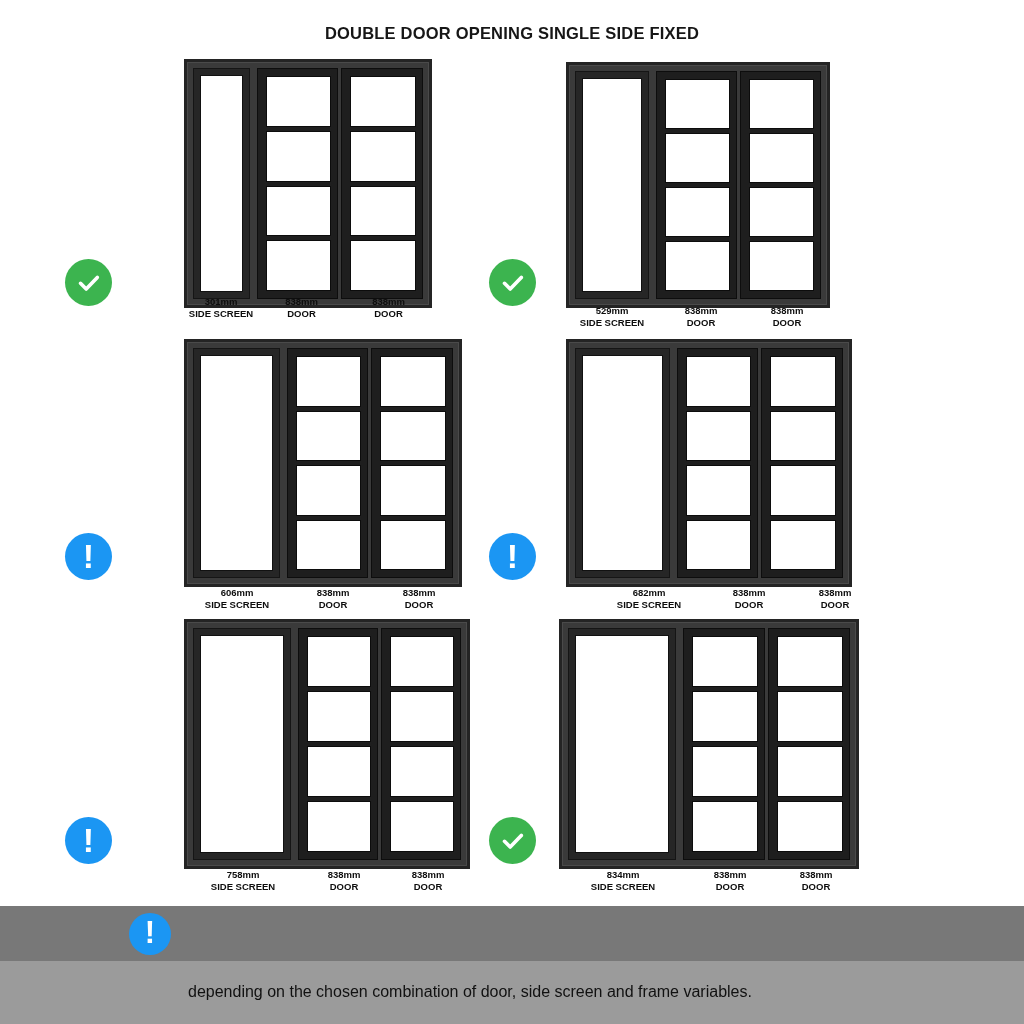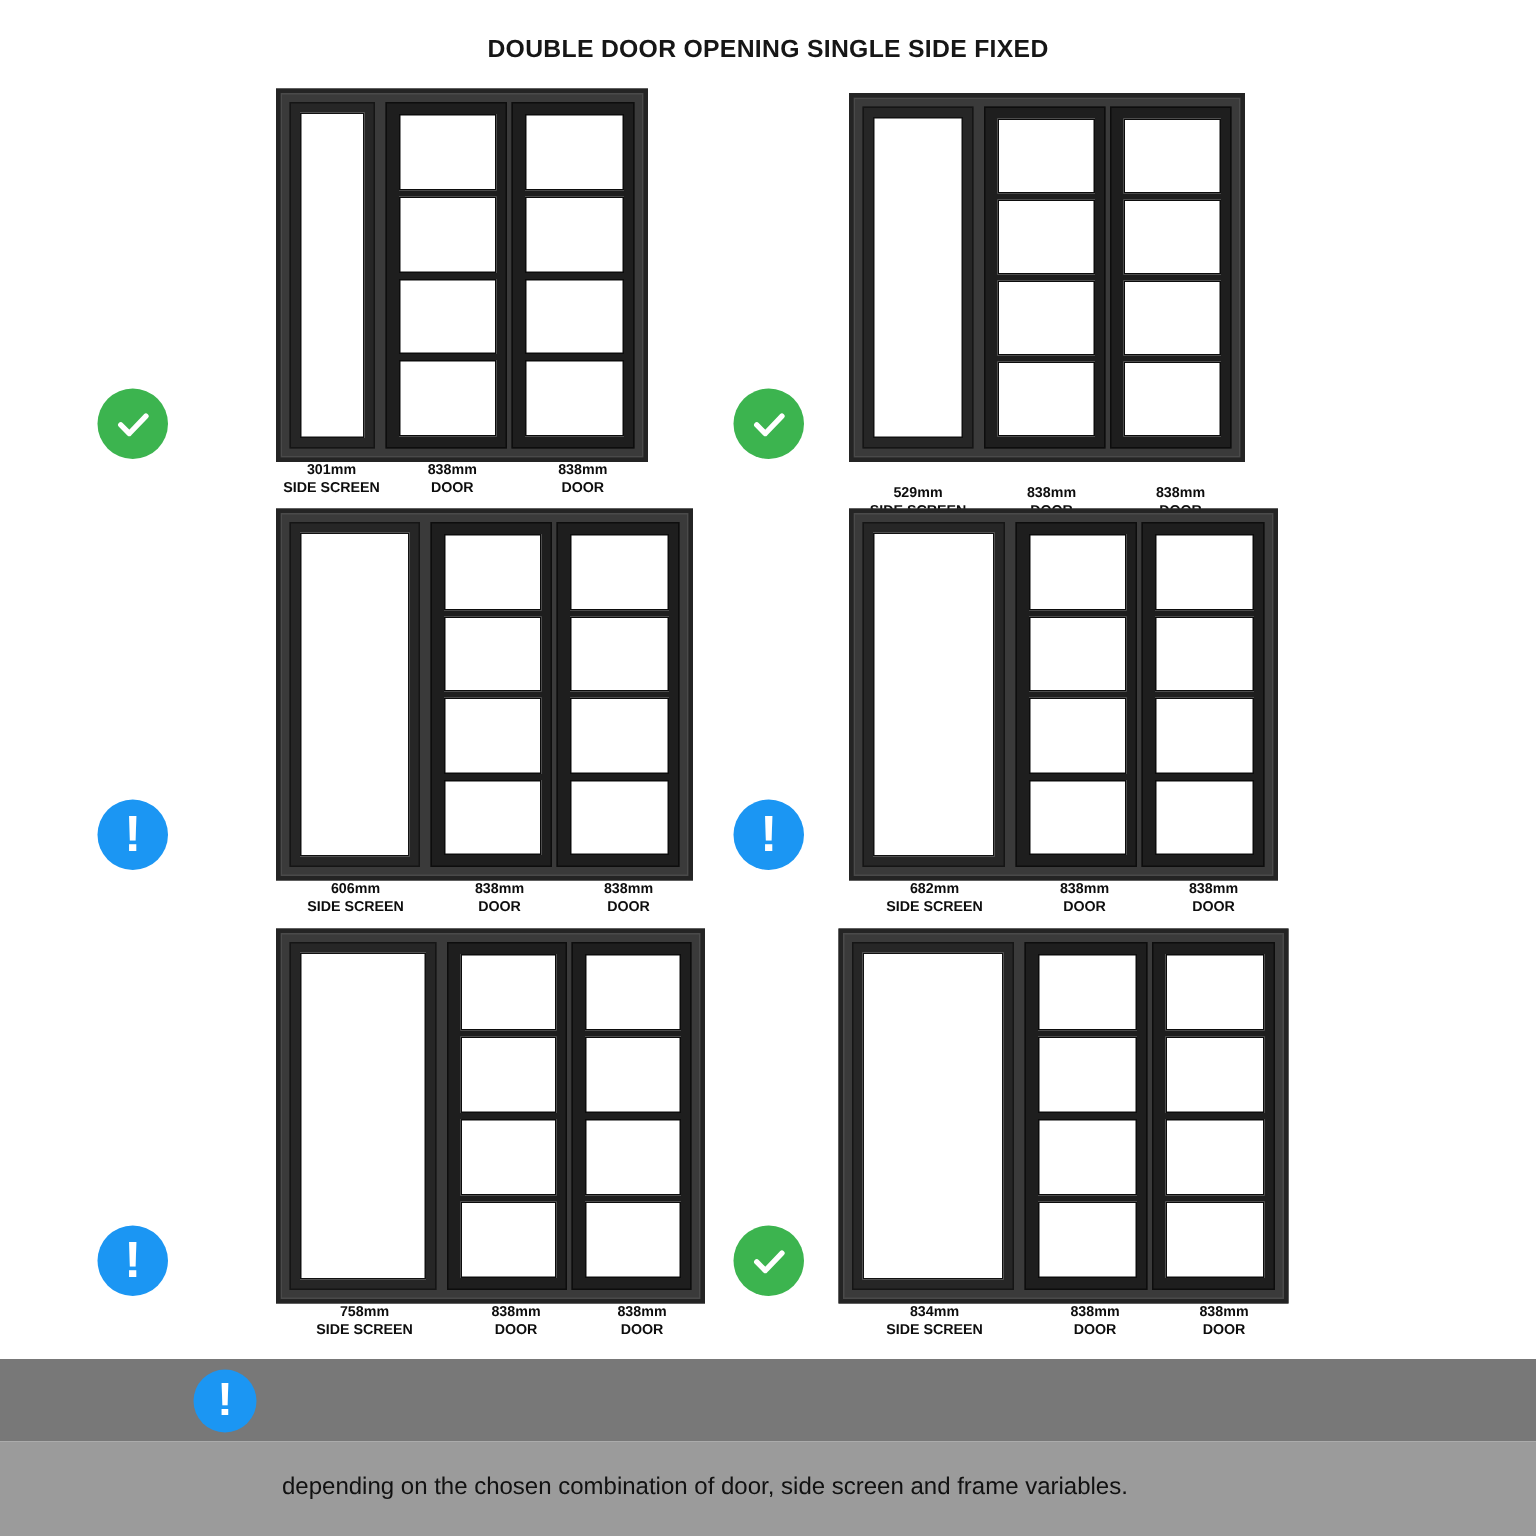--- a/index.html
+++ b/index.html
@@ -151,21 +151,21 @@
           <div class="pane" style="flex: 1 1 0px;"></div>
         </div>
         <div class="door" style="width: 86px;">
           <div class="pane" style="flex: 1 1 0px;"></div>
           <div class="pane" style="flex: 1 1 0px;"></div>
           <div class="pane" style="flex: 1 1 0px;"></div>
           <div class="pane" style="flex: 1 1 0px;"></div>
         </div>
       </div>
     </div>
-    <div class="labels" style="left: 184px; top: 254px; width: 248px;">
+    <div class="labels" style="left: 184px; top: 242px; width: 248px;">
       <div class="lab" style="width: 74px;">
         <span class="sz">301mm</span>
         <span class="kind">SIDE SCREEN</span>
       </div>
       <div class="lab" style="width: 87px;">
         <span class="sz">838mm</span>
         <span class="kind">DOOR</span>
       </div>
       <div class="lab" style="width: 87px;">
         <span class="sz">838mm</span>
@@ -189,21 +189,21 @@
           <div class="pane" style="flex: 1 1 0px;"></div>
         </div>
         <div class="door" style="width: 86px;">
           <div class="pane" style="flex: 1 1 0px;"></div>
           <div class="pane" style="flex: 1 1 0px;"></div>
           <div class="pane" style="flex: 1 1 0px;"></div>
           <div class="pane" style="flex: 1 1 0px;"></div>
         </div>
       </div>
     </div>
-    <div class="labels" style="left: 566px; top: 251px; width: 264px; margin-top: 18px;">
+    <div class="labels" style="left: 566px; top: 251px; width: 264px;">
       <div class="lab" style="width: 92px;">
         <span class="sz">529mm</span>
         <span class="kind">SIDE SCREEN</span>
       </div>
       <div class="lab" style="width: 86px;">
         <span class="sz">838mm</span>
         <span class="kind">DOOR</span>
       </div>
       <div class="lab" style="width: 86px;">
         <span class="sz">838mm</span>
@@ -261,21 +261,21 @@
           <div class="pane" style="flex: 1 1 0px;"></div>
         </div>
         <div class="door" style="width: 86px;">
           <div class="pane" style="flex: 1 1 0px;"></div>
           <div class="pane" style="flex: 1 1 0px;"></div>
           <div class="pane" style="flex: 1 1 0px;"></div>
           <div class="pane" style="flex: 1 1 0px;"></div>
         </div>
       </div>
     </div>
-    <div class="labels" style="left: 566px; top: 533px; width: 286px;">
+    <div class="labels" style="left: 592px; top: 533px; width: 286px;">
       <div class="lab" style="width: 114px;">
         <span class="sz">682mm</span>
         <span class="kind">SIDE SCREEN</span>
       </div>
       <div class="lab" style="width: 86px;">
         <span class="sz">838mm</span>
         <span class="kind">DOOR</span>
       </div>
       <div class="lab" style="width: 86px;">
         <span class="sz">838mm</span>

